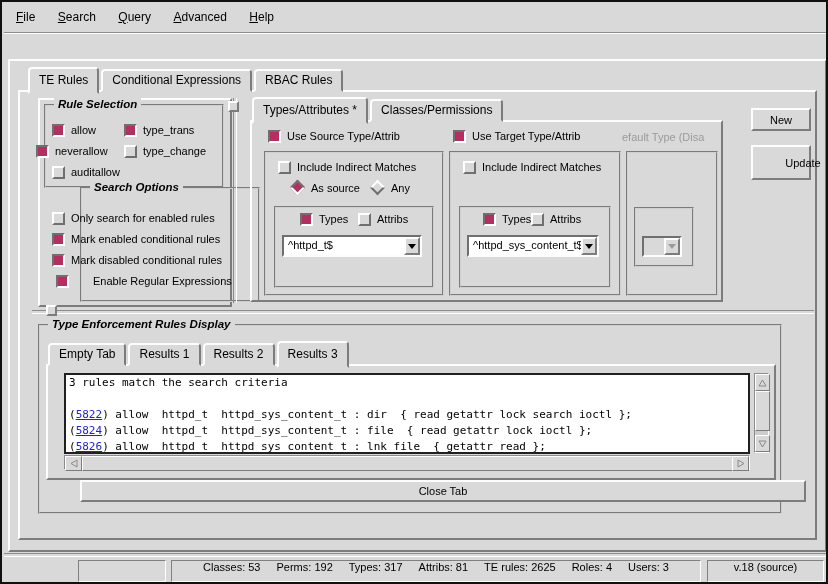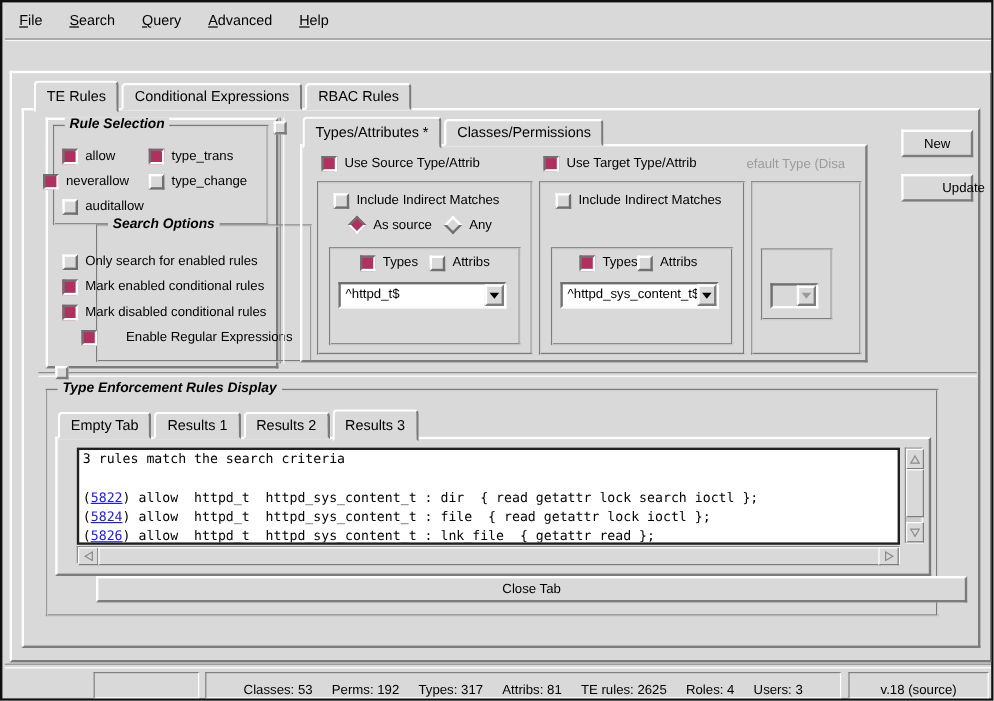--- a/index.html
+++ b/index.html
@@ -44,21 +44,21 @@
   #rtext{left:62px;top:371px;width:686px;height:81px;background:#ffffff;border:2px solid #202020;box-sizing:border-box;
          font-family:"DejaVu Sans Mono",monospace;font-size:11px;overflow:hidden;}
   .tline{height:16px;line-height:16px;white-space:pre;padding-left:3px;}
   .rlink{color:#2222cc;text-decoration:underline;cursor:pointer;}
   
   .trough{background:#cccccc;border:1px solid;border-color:#8c8c8c #ffffff #ffffff #8c8c8c;box-sizing:border-box;}
   .thumb{position:absolute;background:#d9d9d9;border:1px solid;border-color:#ffffff #7c7c7c #7c7c7c #ffffff;}
   .sbtn{position:absolute;background:#d9d9d9;border:1px solid;border-color:#ffffff #7c7c7c #7c7c7c #ffffff;display:flex;align-items:center;justify-content:center;}
   
   .statbox{position:absolute;top:558px;height:22px;border:1px solid;border-color:#808080 #ffffff #ffffff #808080;box-sizing:border-box;
-           display:flex;align-items:flex-end;justify-content:center;font-size:11px;}
+           display:flex;align-items:flex-start;justify-content:center;font-size:11px;}
   .statitem{margin:0 8px;white-space:nowrap;}
   .dimtext{color:#9b9b9b;}
   .lbl11{font-size:11px;white-space:nowrap;}
 </style>
 </head>
 <body>
 
 <div id="win">
 
   <div class="abs" id="menubar">
@@ -113,21 +113,21 @@
     <span>Only search for enabled rules</span>
   </div>
   <div class="cb" style="left:50px;top:231px;">
     <span class="ind on"></span>
     <span>Mark enabled conditional rules</span>
   </div>
   <div class="cb" style="left:50px;top:252px;">
     <span class="ind on"></span>
     <span>Mark disabled conditional rules</span>
   </div>
-  <div class="cb" style="left:66px;top:273px;gap:24px;">
+  <div class="cb" style="left:54px;top:273px;gap:24px;">
     <span class="ind on"></span>
     <span>Enable Regular Expressions</span>
   </div>
 
   <div class="sash-v" style="left:231px;top:96px;height:205px;"></div>
   <div class="handle" style="left:226px;top:99px;"></div>
 
   <div class="abs tabrow" style="left:250px;top:98px;height:22px;">
     <div class="tab active"><span>Types/Attributes *</span></div>
     <div class="tab"><span>Classes/Permissions</span></div>
@@ -198,21 +198,21 @@
   <div class="combo disabled" style="left:640px;top:234px;width:40px;height:21px;">
     <span class="ctext"></span>
     <span class="cbtn">
         <span class="carrow"></span>
       </span>
   </div>
 
   <div class="btn" style="left:721px;top:106px;width:60px;height:23px;">
       <span>New</span>
     </div>
-  <div class="btn" style="left:721px;top:143px;width:60px;height:23px;padding-left:44px;">
+  <div class="btn" style="left:721px;top:143px;width:60px;height:35px;padding-left:44px;">
       <span>Update</span>
     </div>
 
   <div class="sash-h" style="left:30px;top:308px;width:782px;"></div>
   <div class="handle" style="left:44px;top:303px;"></div>
 
   <div class="abs gbox" style="left:36px;top:322px;width:740px;height:186px;">
     <span class="gtitle">Type Enforcement Rules Display</span>
   </div>
   <div class="abs tabrow" style="left:46px;top:342px;height:22px;">

